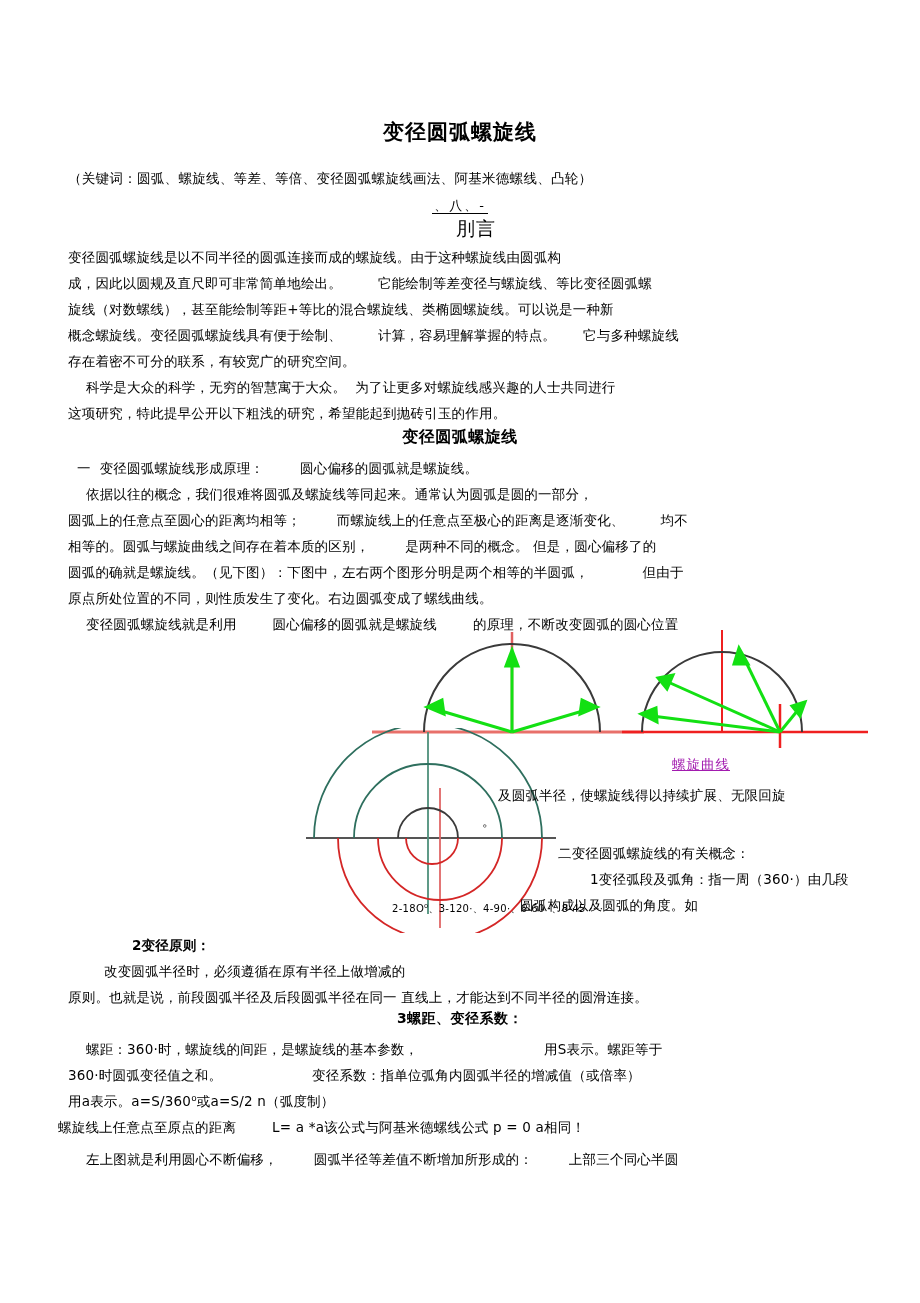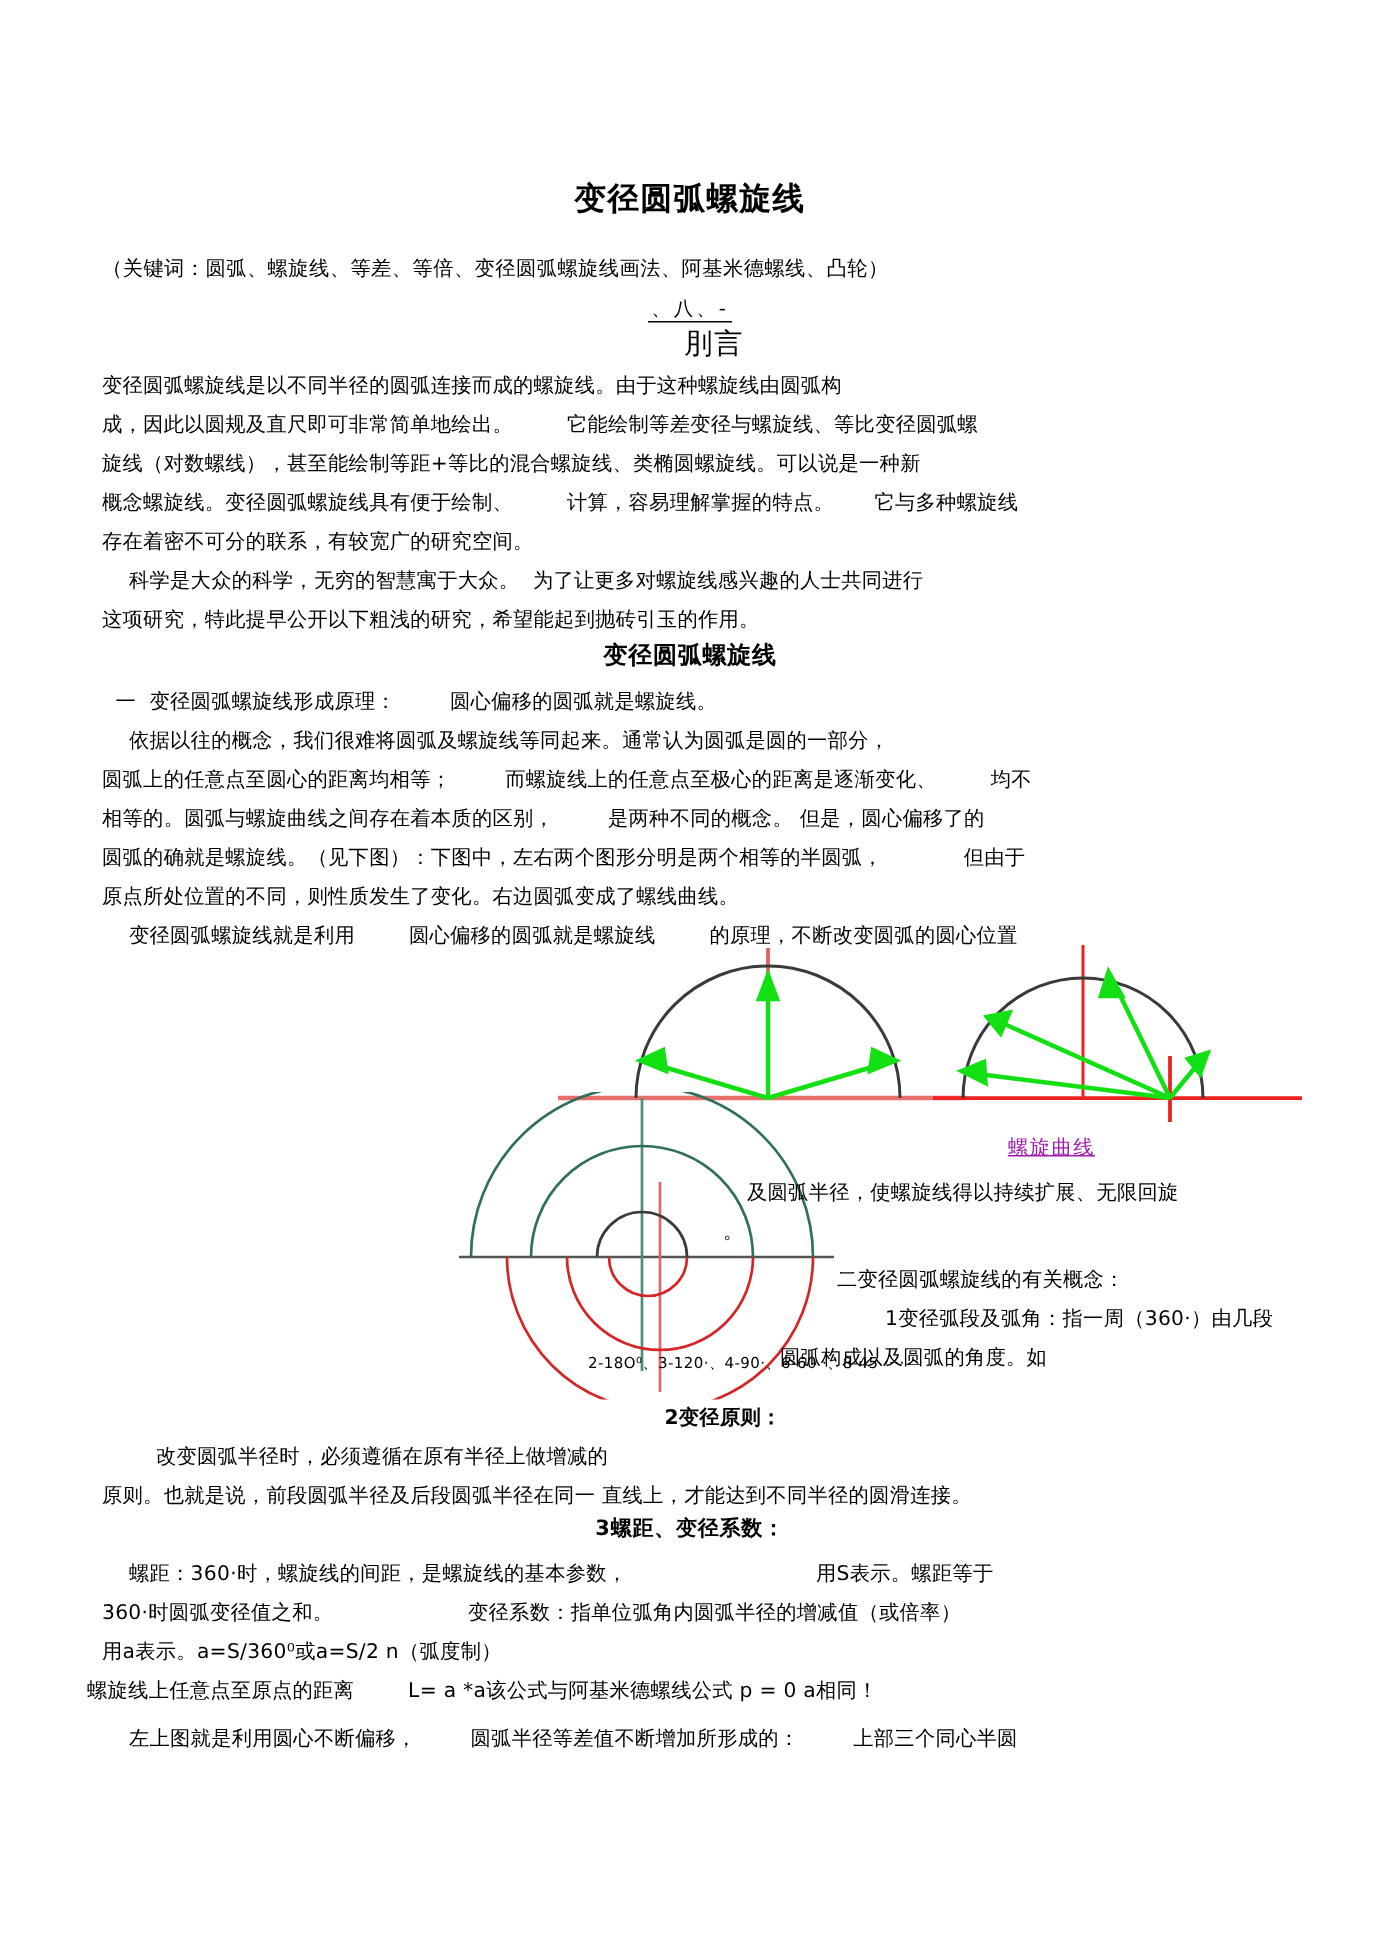--- a/index.html
+++ b/index.html
@@ -199,21 +199,21 @@
     <div class="fig-caption">螺旋曲线</div>
 
     <div class="right-col" style="left:498px; top:782px; width:370px;">及圆弧半径，使螺旋线得以持续扩展、无限回旋</div>
     <div class="right-col" style="left:482px; top:808px; width:380px;">。</div>
     <div class="right-col" style="left:540px; top:840px; width:330px;">    二变径圆弧螺旋线的有关概念：</div>
     <div class="right-col" style="left:572px; top:866px; width:330px;">    1变径弧段及弧角：指一周（360·）由几段</div>
     <div class="right-col" style="left:520px; top:892px; width:350px;">圆弧构成以及圆弧的角度。如</div>
 
     <div class="list-line">2-18O⁰、3-120·、4-90·、6-60 ·、8-45 ····</div>
 
-    <div class="para b" style="left:132px; top:932px; width:700px;text-align:center;">2变径原则：</div>
+    <div class="para b" style="left:132px; top:932px; width:700px;">2变径原则：</div>
     <div class="para" style="left:68px; top:958px; width:790px;">        改变圆弧半径时，必须遵循在原有半径上做增减的</div>
     <div class="para" style="left:68px; top:984px; width:790px;">原则。也就是说，前段圆弧半径及后段圆弧半径在同一 直线上，才能达到不同半径的圆滑连接。</div>
 
     <div class="sec-heading" style="top:1010px; font-size:14px;">3螺距、变径系数：</div>
 
     <div class="para" style="left:68px; top:1036px; width:790px;">    螺距：360·时，螺旋线的间距，是螺旋线的基本参数，                            用S表示。螺距等于</div>
     <div class="para" style="left:68px; top:1062px; width:790px;">360·时圆弧变径值之和。                    变径系数：指单位弧角内圆弧半径的增减值（或倍率）</div>
     <div class="para" style="left:68px; top:1088px; width:790px;">用a表示。a=S/360⁰或a=S/2 n（弧度制）</div>
 
     <div class="para" style="left:58px; top:1114px; width:800px;">螺旋线上任意点至原点的距离        L= a *a该公式与阿基米德螺线公式 p = 0 a相同！</div>

